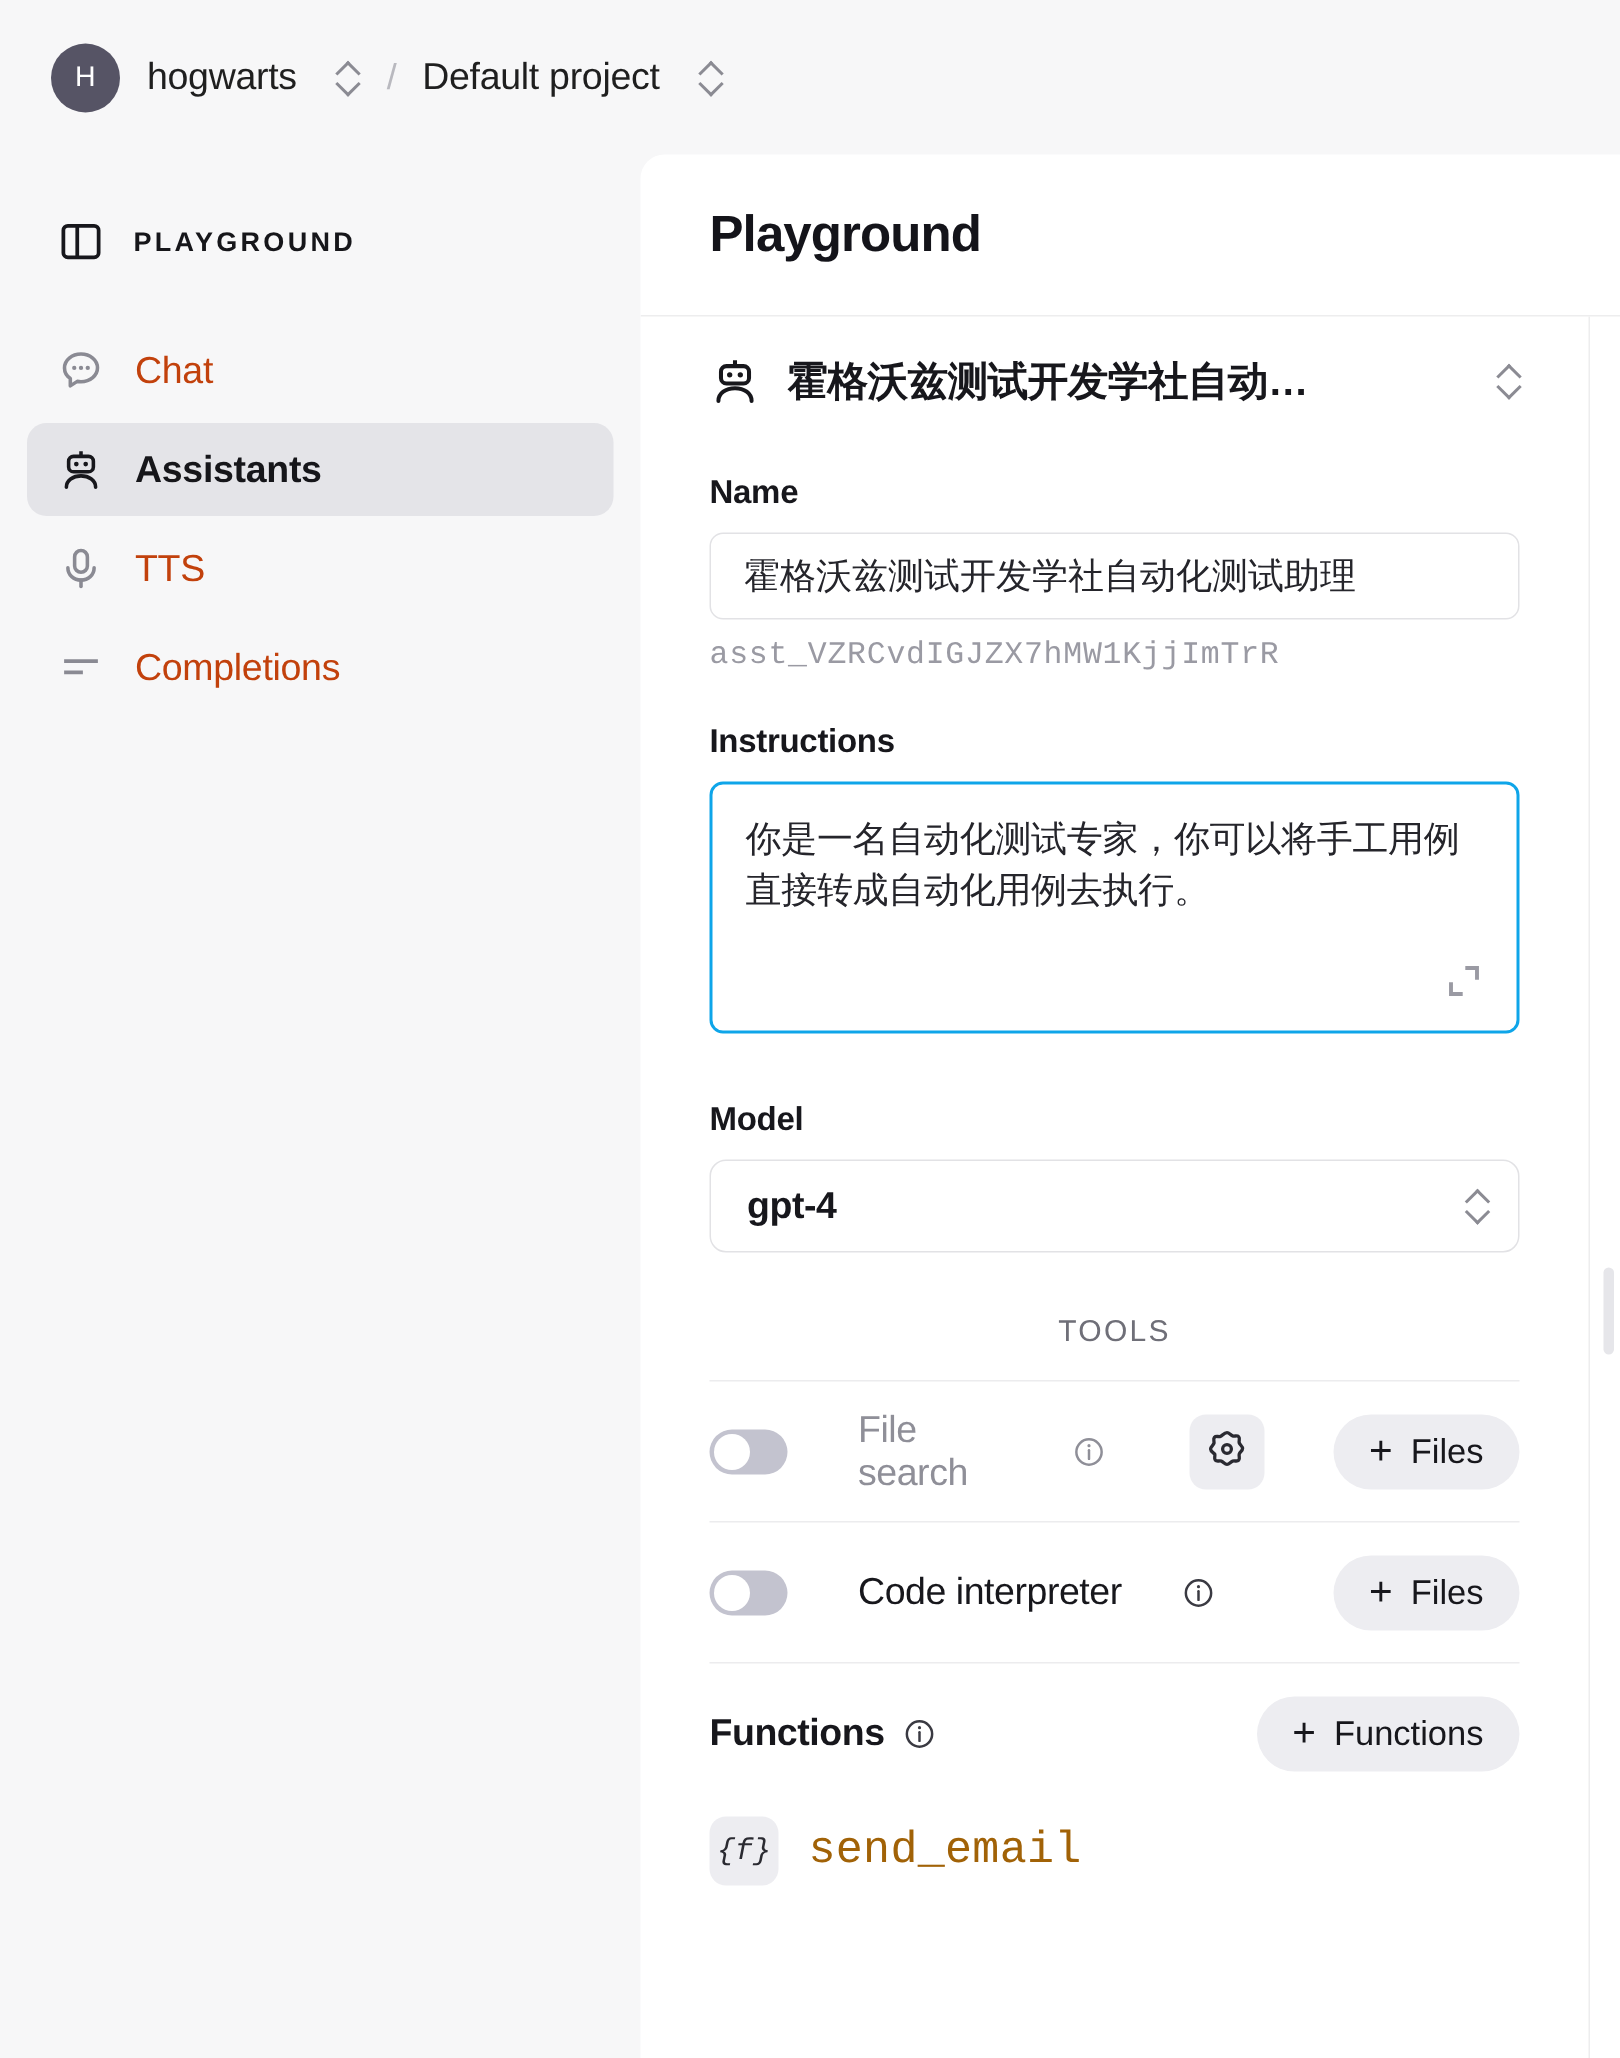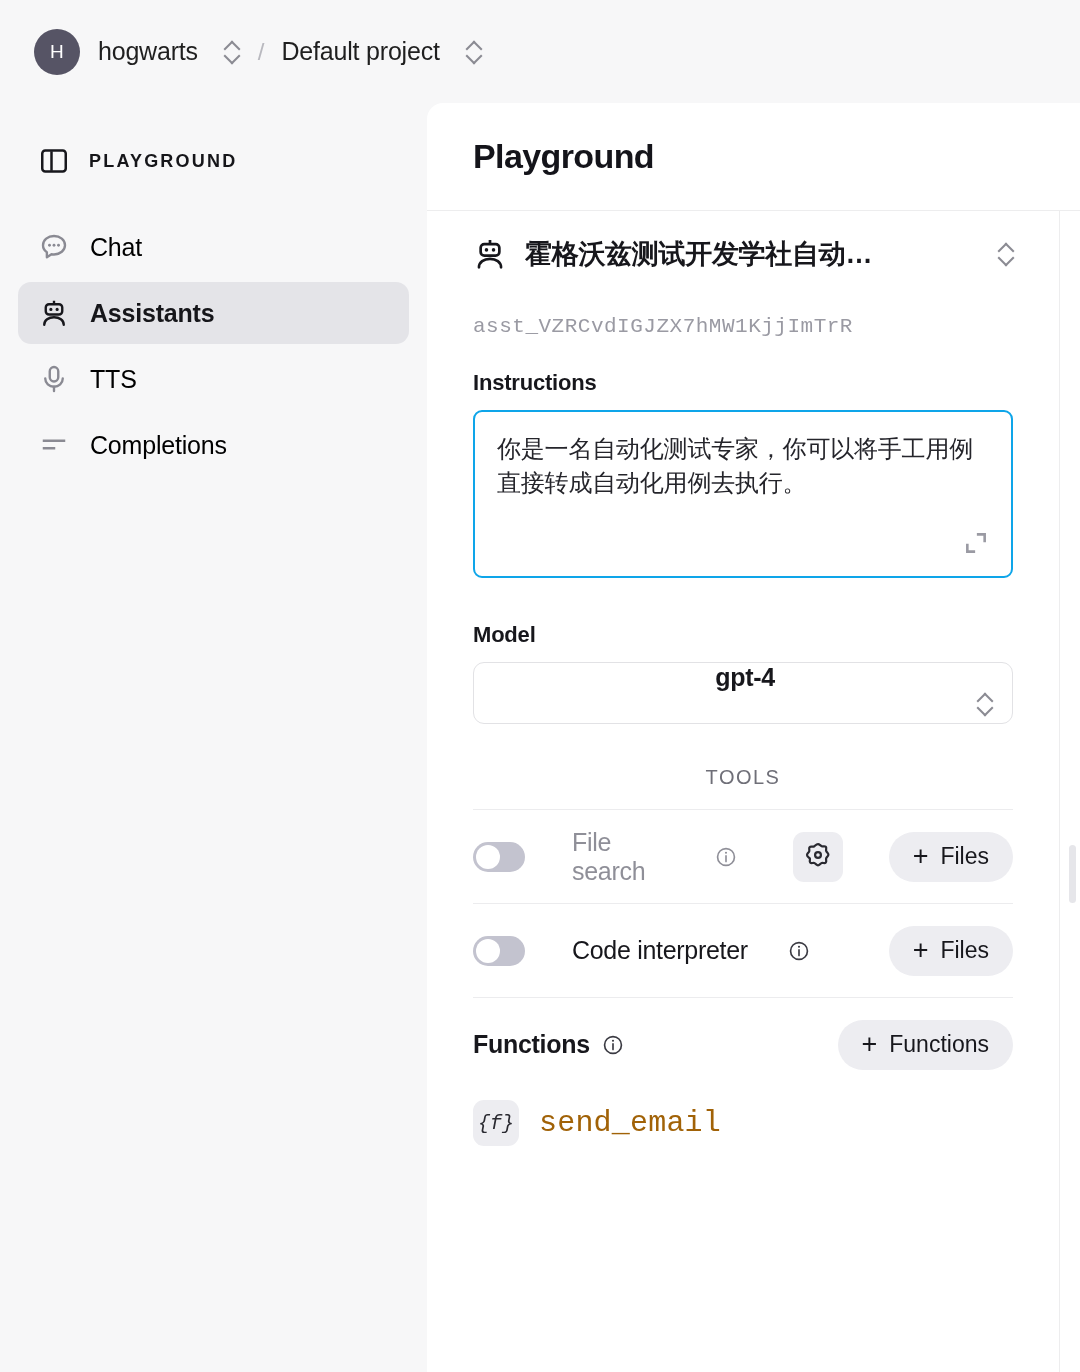--- a/index.html
+++ b/index.html
@@ -48,21 +48,21 @@
   .side-head-label {
     font-size: 18px; font-weight: 700; letter-spacing: 2.2px; color: #16161a;
   }
   .panel-icon { width: 30px; height: 30px; flex: none; }
   .nav { margin-top: 24px; display: flex; flex-direction: column; gap: 4px; }
   .nav-item {
     display: flex; align-items: center; gap: 21px;
     height: 62px; padding-left: 21px; border-radius: 13px;
     cursor: pointer;
   }
-  .nav-item .nav-label { font-size: 25px; color: #000000; letter-spacing: -.2px; }
+  .nav-item .nav-label { font-size: 25px; color: #c2410c; letter-spacing: -.2px; }
   .nav-item .nav-ico { width: 30px; height: 30px; flex: none; display:block; }
   .nav-item.active { background: #e4e4e8; }
   .nav-item.active .nav-label { color: #16161a; font-weight: 700; }
 
   
   .main {
     position: absolute; top: 103px; left: 427px; right: 0; bottom: 0;
     background: #ffffff; border-top-left-radius: 16px; overflow: hidden;
   }
   .main-header { height: 107px; display: flex; align-items: center; padding-left: 46px; }
@@ -116,21 +116,20 @@
   }
   .textarea-text {
     font-size: 24px; line-height: 1.42; color: #25252b; letter-spacing: -.2px;
   }
   .expand-icon { position: absolute; right: 22px; bottom: 20px; width: 26px; height: 26px; cursor: pointer; }
 
   .select-box {
     margin-top: 14px; height: 62px; border: 1px solid #e2e2e5; border-radius: 11px;
     display: flex; align-items: center; padding: 0 20px 0 24px; cursor: pointer;
     background: #fff;
-    flex-direction: column;
   }
   .select-value { font-size: 25px; font-weight: 700; color: #17171c; letter-spacing: -.3px; }
   .select-box .chev-sel { margin-left: auto; }
 
   .section-label {
     margin-top: 42px; font-size: 20px; font-weight: 400; letter-spacing: 1.5px;
     color: #6f6f78;
     text-align: center;
   }
   .hr { height: 1px; background: #ececee; }
@@ -280,20 +279,22 @@
               <circle cx="9.5" cy="9.1" r="1.25" fill="#17171c"></circle>
               <circle cx="14.5" cy="9.1" r="1.25" fill="#17171c"></circle>
               <path d="M4.2 21.4c0-3.6 3.5-6 7.8-6s7.8 2.4 7.8 6" stroke="#17171c" stroke-width="1.9" stroke-linecap="round"></path>
             </svg>
           </span>
           <span class="assistant-name">霍格沃兹测试开发学社自动…</span>
           <span class="chev-sel"></span>
         </div>
 
         <div class="group" style="margin-top:18px">
+          <div class="field-label">Name</div>
+          <div class="text-input">霍格沃兹测试开发学社自动化测试助理</div>
           <div class="asst-id">asst_VZRCvdIGJZX7hMW1KjjImTrR</div>
         </div>
 
         <div class="group">
           <div class="field-label">Instructions</div>
           <div class="textarea-box">
             <div class="textarea-text">你是一名自动化测试专家，你可以将手工用例直接转成自动化用例去执行。</div>
             <span class="expand-icon">
               <svg viewBox="0 0 24 24" width="26" height="26" fill="none">
                 <path d="M14 4h6v6" stroke="#9a9aa3" stroke-width="2.4" stroke-linecap="square"></path>

